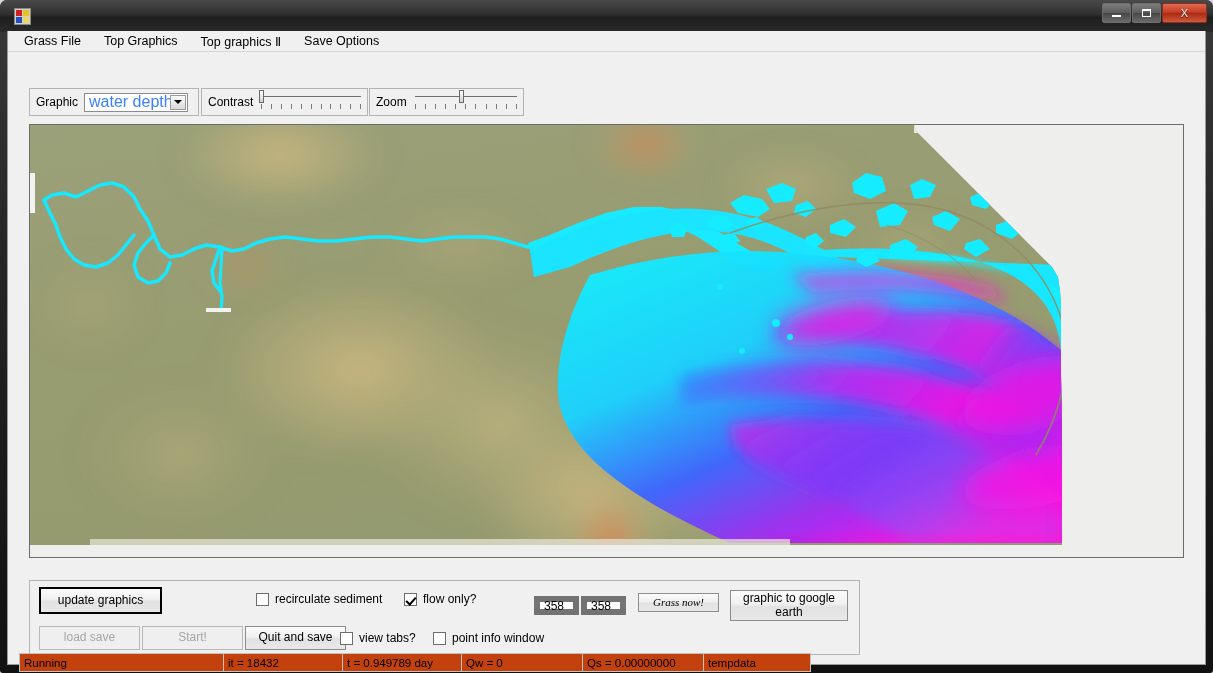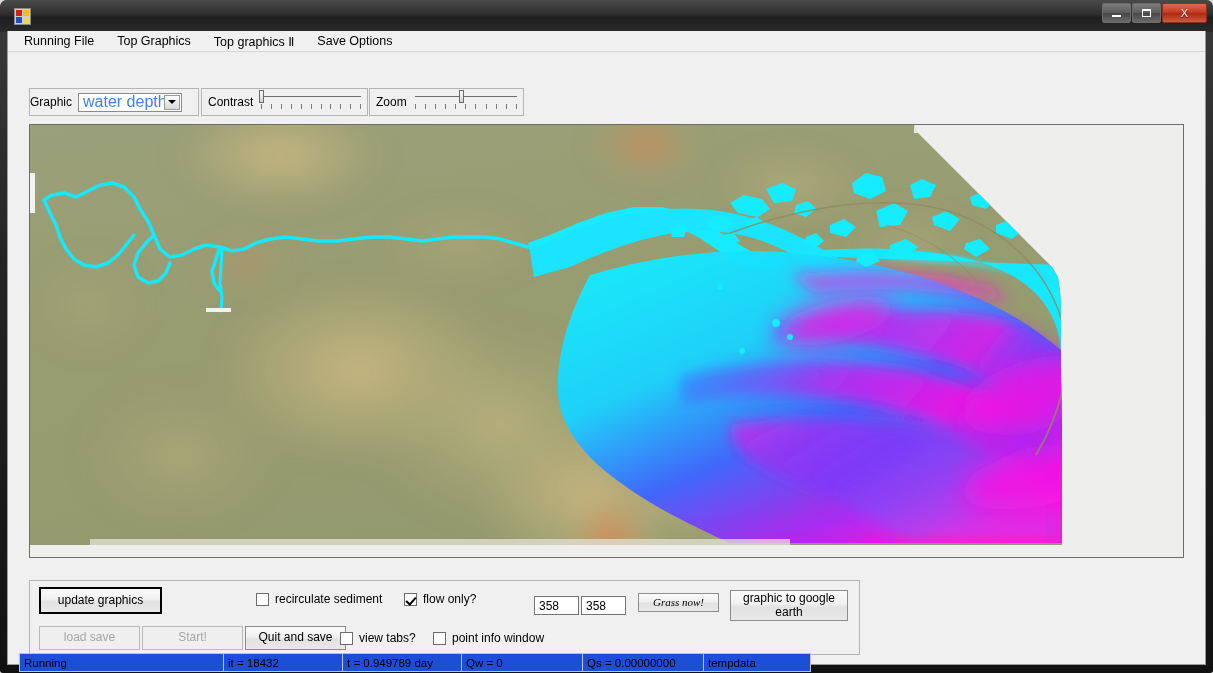--- a/index.html
+++ b/index.html
@@ -85,21 +85,21 @@
   }
   .menu-item {
     font-size: 12.5px; color: #000; margin-right: 19px; white-space: nowrap;
     padding: 1px 2px; cursor: default;
   }
 
   
   .tb-graphic {
     position: absolute; left: 21px; top: 57px; width: 170px; height: 28px;
     border: 1px solid #b4b4b4; background: #f0f0f0;
-    display: flex; align-items: center; 
+    display: flex; align-items: center; padding-left: 6px;
   }
   .tb-label { font-size: 12px; color: #000; margin-right: 6px; white-space: nowrap; }
   .combo {
     position: relative; width: 104px; height: 19px;
     background: #ffffff; border: 1px solid #8c8c8c;
     display: flex; align-items: center;
   }
   .combo span { font-size: 16px; padding-left: 4px; color: #3b82f6; }
   .combo .btn {
     position: absolute; right: 1px; top: 1px; width: 16px; height: 15px;
@@ -182,32 +182,32 @@
   .cbbox.checked::after {
     content: "";
     position: absolute; left: 3px; top: 1px;
     width: 4px; height: 8px;
     border: solid #000; border-width: 0 2px 2px 0;
     transform: rotate(42deg);
   }
   .cb span { font-size: 12px; color: #000; white-space: nowrap; }
 
   .numfield {
-    position: absolute; background: #fff; border: 1px solid #737373;
+    position: absolute; background: #fff; border: 6px solid #737373;
     font-size: 12px; color: #000; display: flex; align-items: center;
     padding-left: 4px;
   }
 
   
   .statusbar {
     position: absolute; left: 11px; top: 622px; width: 1177px; height: 19px;
     display: flex;
   }
   .scell {
-    border: 1px solid #c2c2c2; background: #1d4ed8;
+    border: 1px solid #c2c2c2; background: #c2410c;
     font-size: 11.5px; color: #000;
     display: flex; align-items: center; padding-left: 4px;
     margin-right: -1px; white-space: nowrap; overflow: hidden;
   }
 </style>
 </head>
 <body>
 
 <div class="app">
 <div class="frame">
@@ -232,21 +232,21 @@
       </div>
       <div class="wbtn close">
         <div class="g">X</div>
       </div>
     </div>
   </div>
 
   <div class="client">
 
     <div class="menubar">
-      <div class="menu-item">Running File</div>
+      <div class="menu-item">Grass File</div>
       <div class="menu-item">Top Graphics</div>
       <div class="menu-item">Top graphics Ⅱ</div>
       <div class="menu-item">Save Options</div>
     </div>
 
     <div class="tb-graphic">
       <div class="tb-label">Graphic</div>
       <div class="combo">
         <span>water depth</span>
         <div class="btn">

